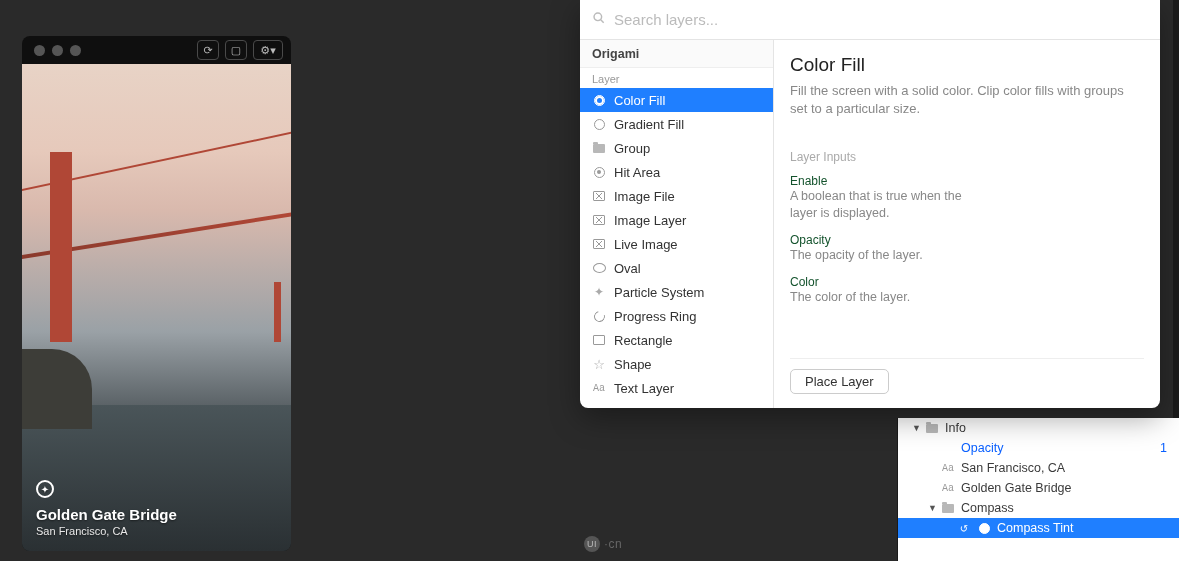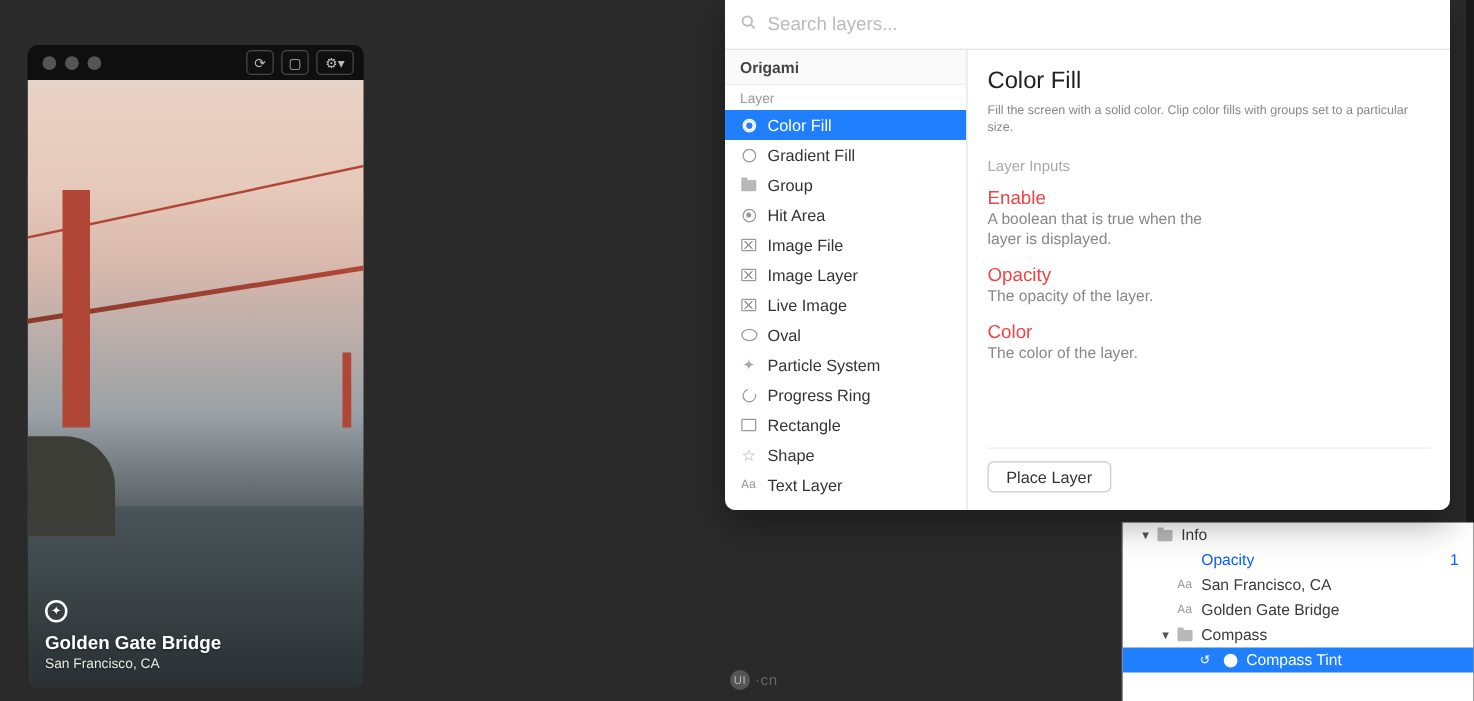--- a/index.html
+++ b/index.html
@@ -218,24 +218,24 @@
     border-top-color:transparent; transform:rotate(30deg);
   }
   .ic-spark { font-size:12px; color:#aaa; }
   .ic-aa { font-size:10px; color:#999; font-weight:500;font-family:Liberation Mono, monospace; }
 
   .pop-detail {
     flex:1; padding:14px 16px; position:relative;
     display:flex; flex-direction:column;
   }
   .pd-title { font-size:19px; font-weight:500; color:#222; margin-bottom:6px; }
-  .pd-desc { font-size:10px; color:#888; line-height:1.4; margin-bottom:16px; max-width:350px; }
+  .pd-desc { font-size:13px; color:#888; line-height:1.4; margin-bottom:32px; max-width:350px; }
   .pd-section { font-size:12px; color:#aaa; margin-bottom:10px; }
   .pd-input { margin-bottom:12px; }
-  .pd-input .nm { font-size:15px; color:#ef4444; }
+  .pd-input .nm { font-size:12px; color:#14532d; }
   .pd-input .ds { font-size:12.5px; color:#888; max-width:200px; line-height:1.3; }
   .pd-footer {
     margin-top:auto;
     border-top:1px solid #eee;
     padding-top:10px;
     display:flex; 
   }
   .pd-footer button {
     background:#fff; border:1px solid #ccc; border-radius:5px;
     padding:4px 14px; font-size:13px; color:#333;

